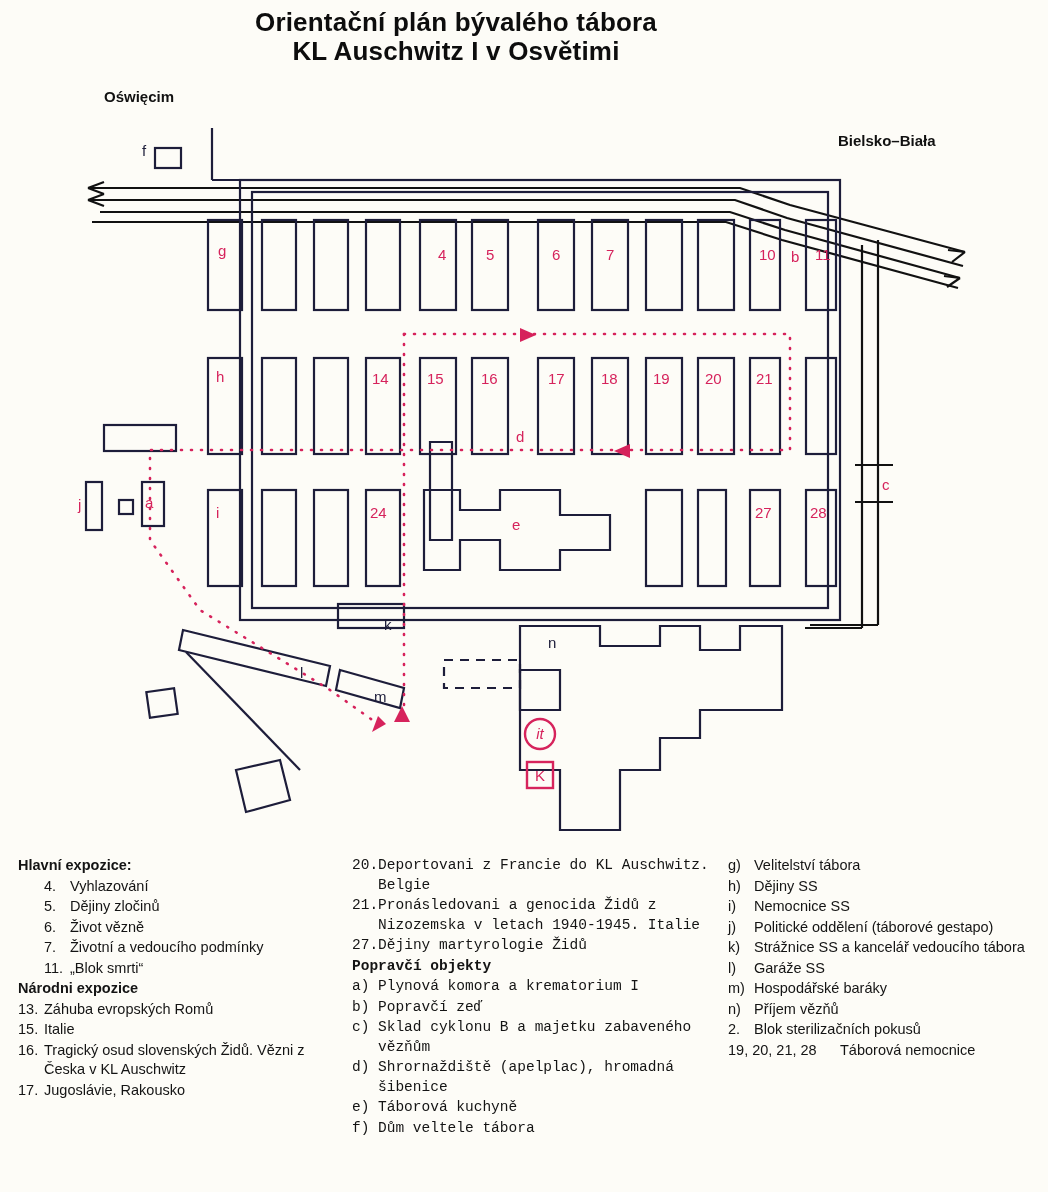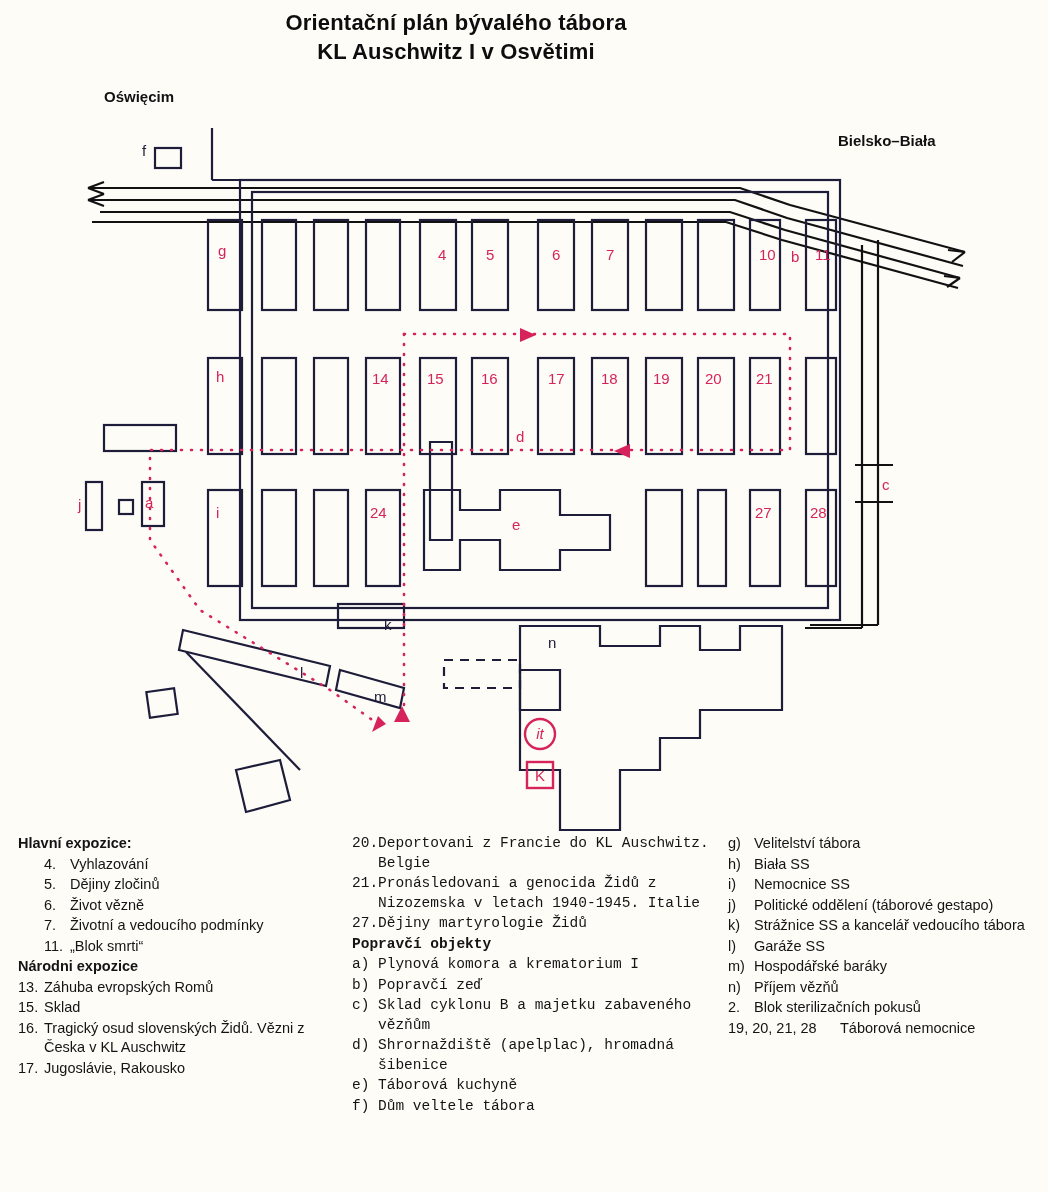--- a/index.html
+++ b/index.html
@@ -7,29 +7,29 @@
     width:1048px;height:1192px;
     background:#fdfcf7;
     font-family:"Liberation Sans", sans-serif;
     color:#141414;
     position:relative;
     overflow:hidden;
   }
   #title{
     position:absolute;left:0;top:8px;width:912px;
     text-align:center;
-    font-size:22px;font-weight:bold;letter-spacing:.2px;
+    font-size:26px;font-weight:bold;letter-spacing:.2px;
     line-height:29px;
     color:#0d0d0d;
   }
   #map{
     position:absolute;left:0;top:70px;width:1048px;height:810px;
   }
   .legend{
-    position:absolute;top:834px;left:0;width:1048px;height:312px;
+    position:absolute;top:856px;left:0;width:1048px;height:312px;
     font-size:14.5px;
     line-height:19.5px;
   }
   .col{position:absolute;top:0;}
   .col1{left:18px;width:320px;}
   .col2{left:352px;width:370px;font-family:Liberation Mono, monospace;}
   .col3{left:728px;width:310px;}
   .hdr{font-weight:bold;margin-bottom:1px;}
   .li{display:flex;margin-bottom:1px;}
   .li .num{flex:0 0 auto;min-width:26px;}
@@ -243,21 +243,21 @@
         </div>
     </div>
     <div class="hdr">Národni expozice</div>
     <div>
       <div class="li">
           <span class="num">13.</span>
           <span class="txt">Záhuba evropských Romů</span>
         </div>
       <div class="li">
           <span class="num">15.</span>
-          <span class="txt">Sklad</span>
+          <span class="txt">Italie</span>
         </div>
       <div class="li">
           <span class="num">16.</span>
           <span class="txt">Tragický osud slovenských Židů. Vězni z Česka v KL Auschwitz</span>
         </div>
       <div class="li">
           <span class="num">17.</span>
           <span class="txt">Jugoslávie, Rakousko</span>
         </div>
     </div>
@@ -303,21 +303,21 @@
       </div>
   </div>
 
   <div class="col col3">
     <div class="li">
         <span class="num">g)</span>
         <span class="txt">Velitelství tábora</span>
       </div>
     <div class="li">
         <span class="num">h)</span>
-        <span class="txt">Biała SS</span>
+        <span class="txt">Dějiny SS</span>
       </div>
     <div class="li">
         <span class="num">i)</span>
         <span class="txt">Nemocnice SS</span>
       </div>
     <div class="li">
         <span class="num">j)</span>
         <span class="txt">Politické oddělení (táborové gestapo)</span>
       </div>
     <div class="li">

